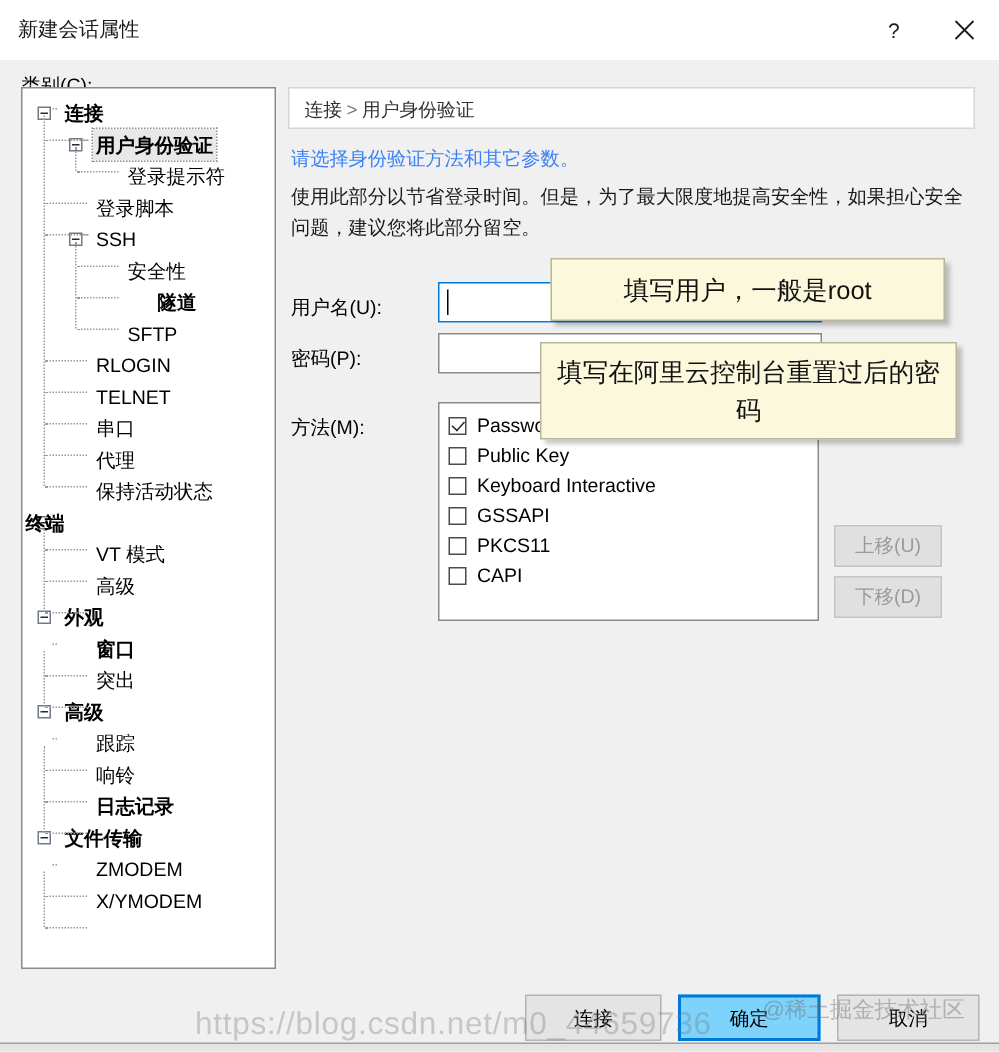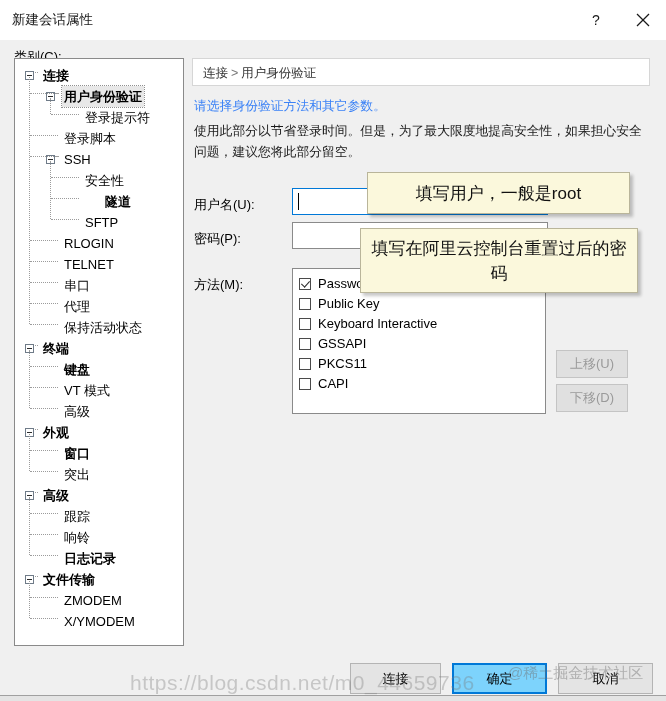--- a/index.html
+++ b/index.html
@@ -363,22 +363,21 @@
       <div class="tree-row"><span class="tree-label" style="margin-left: 47px;">登录脚本</span></div>
       <div class="tree-row"><span class="expander" style="left: 31px;"></span><span class="tree-label" style="margin-left: 47px;">SSH</span></div>
       <div class="tree-row"><span class="tree-label" style="margin-left: 68px;">安全性</span></div>
       <div class="tree-row bold"><span class="tree-label" style="margin-left: 88px;">隧道</span></div>
       <div class="tree-row"><span class="tree-label" style="margin-left: 68px;">SFTP</span></div>
       <div class="tree-row"><span class="tree-label" style="margin-left: 47px;">RLOGIN</span></div>
       <div class="tree-row"><span class="tree-label" style="margin-left: 47px;">TELNET</span></div>
       <div class="tree-row"><span class="tree-label" style="margin-left: 47px;">串口</span></div>
       <div class="tree-row"><span class="tree-label" style="margin-left: 47px;">代理</span></div>
       <div class="tree-row"><span class="tree-label" style="margin-left: 47px;">保持活动状态</span></div>
-      <div class="tree-row bold"><span class="expander" style="left: 10px;"></span><span class="tree-label" style="margin-left: 26px;">终端</span></div>
-      <div class="tree-row bold"><span class="tree-label" style="margin-left: 47px;">键盘</span></div>
+      <div class="tree-row bold"><span class="expander" style="left: 10px;"></span><span class="tree-label" style="">终端</span></div>
       <div class="tree-row"><span class="tree-label" style="margin-left: 47px;">VT 模式</span></div>
       <div class="tree-row"><span class="tree-label" style="margin-left: 47px;">高级</span></div>
       <div class="tree-row bold"><span class="expander" style="left: 10px;"></span><span class="tree-label" style="margin-left: 26px;">外观</span></div>
       <div class="tree-row bold"><span class="tree-label" style="margin-left: 47px;">窗口</span></div>
       <div class="tree-row"><span class="tree-label" style="margin-left: 47px;">突出</span></div>
       <div class="tree-row bold"><span class="expander" style="left: 10px;"></span><span class="tree-label" style="margin-left: 26px;">高级</span></div>
       <div class="tree-row"><span class="tree-label" style="margin-left: 47px;">跟踪</span></div>
       <div class="tree-row"><span class="tree-label" style="margin-left: 47px;">响铃</span></div>
       <div class="tree-row bold"><span class="tree-label" style="margin-left: 47px;">日志记录</span></div>
       <div class="tree-row bold"><span class="expander" style="left: 10px;"></span><span class="tree-label" style="margin-left: 26px;">文件传输</span></div>

